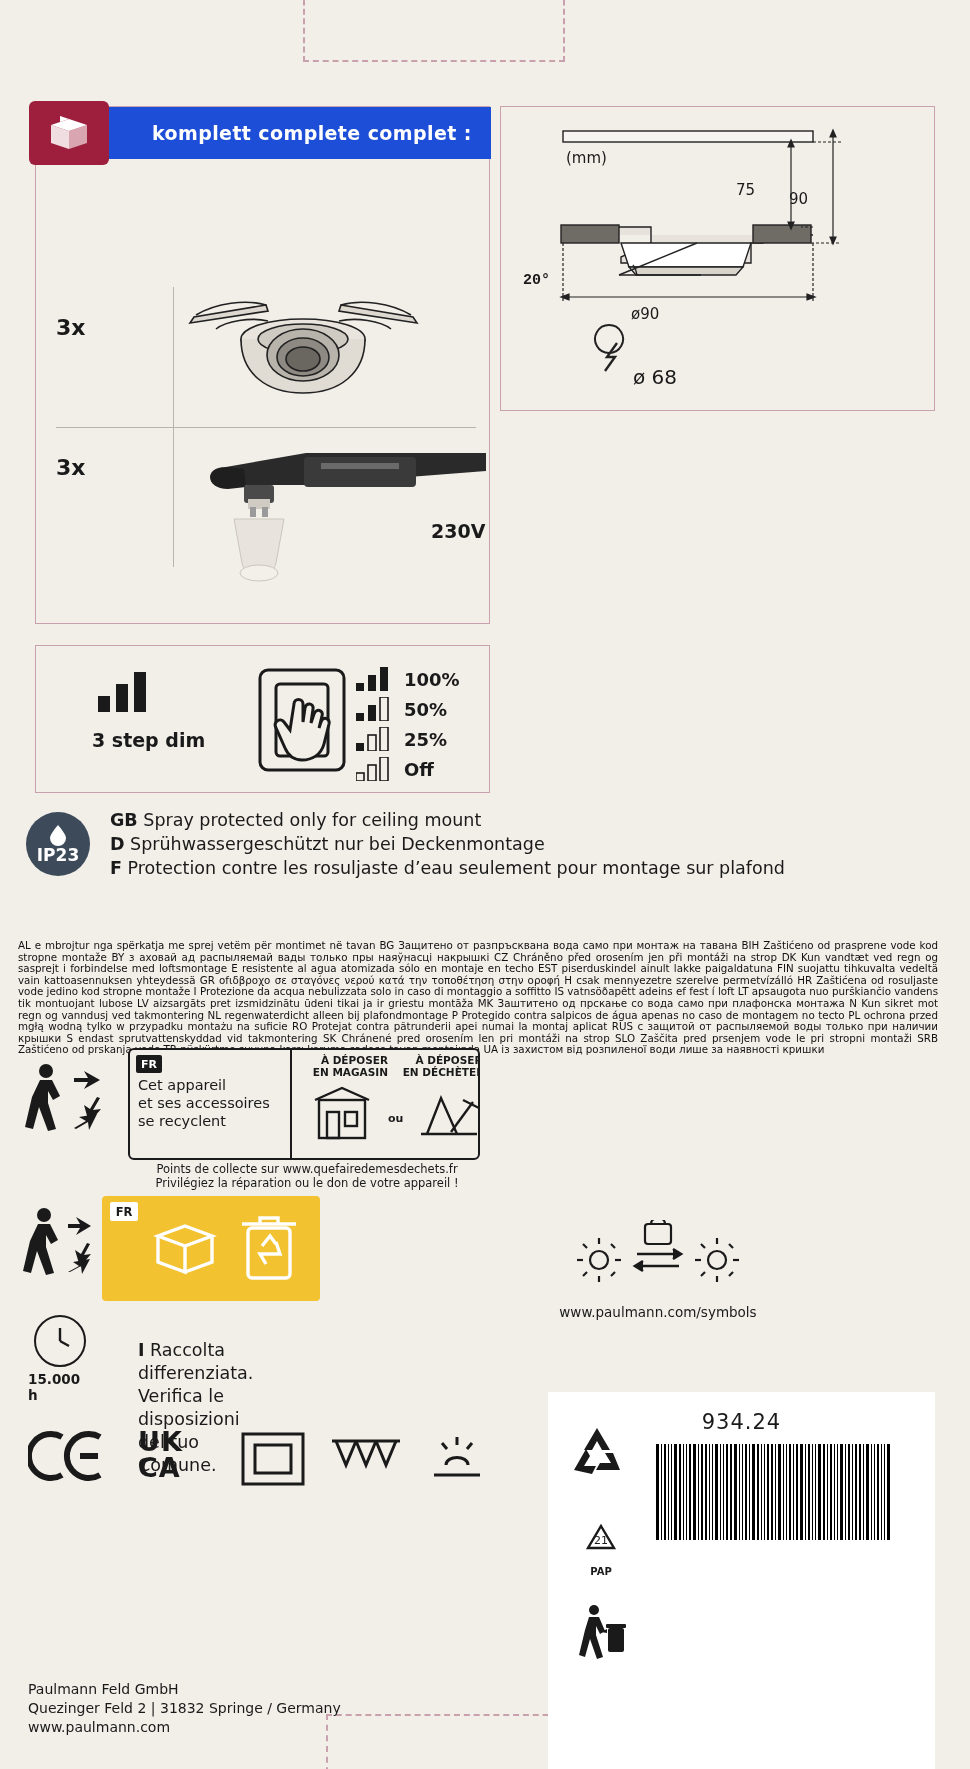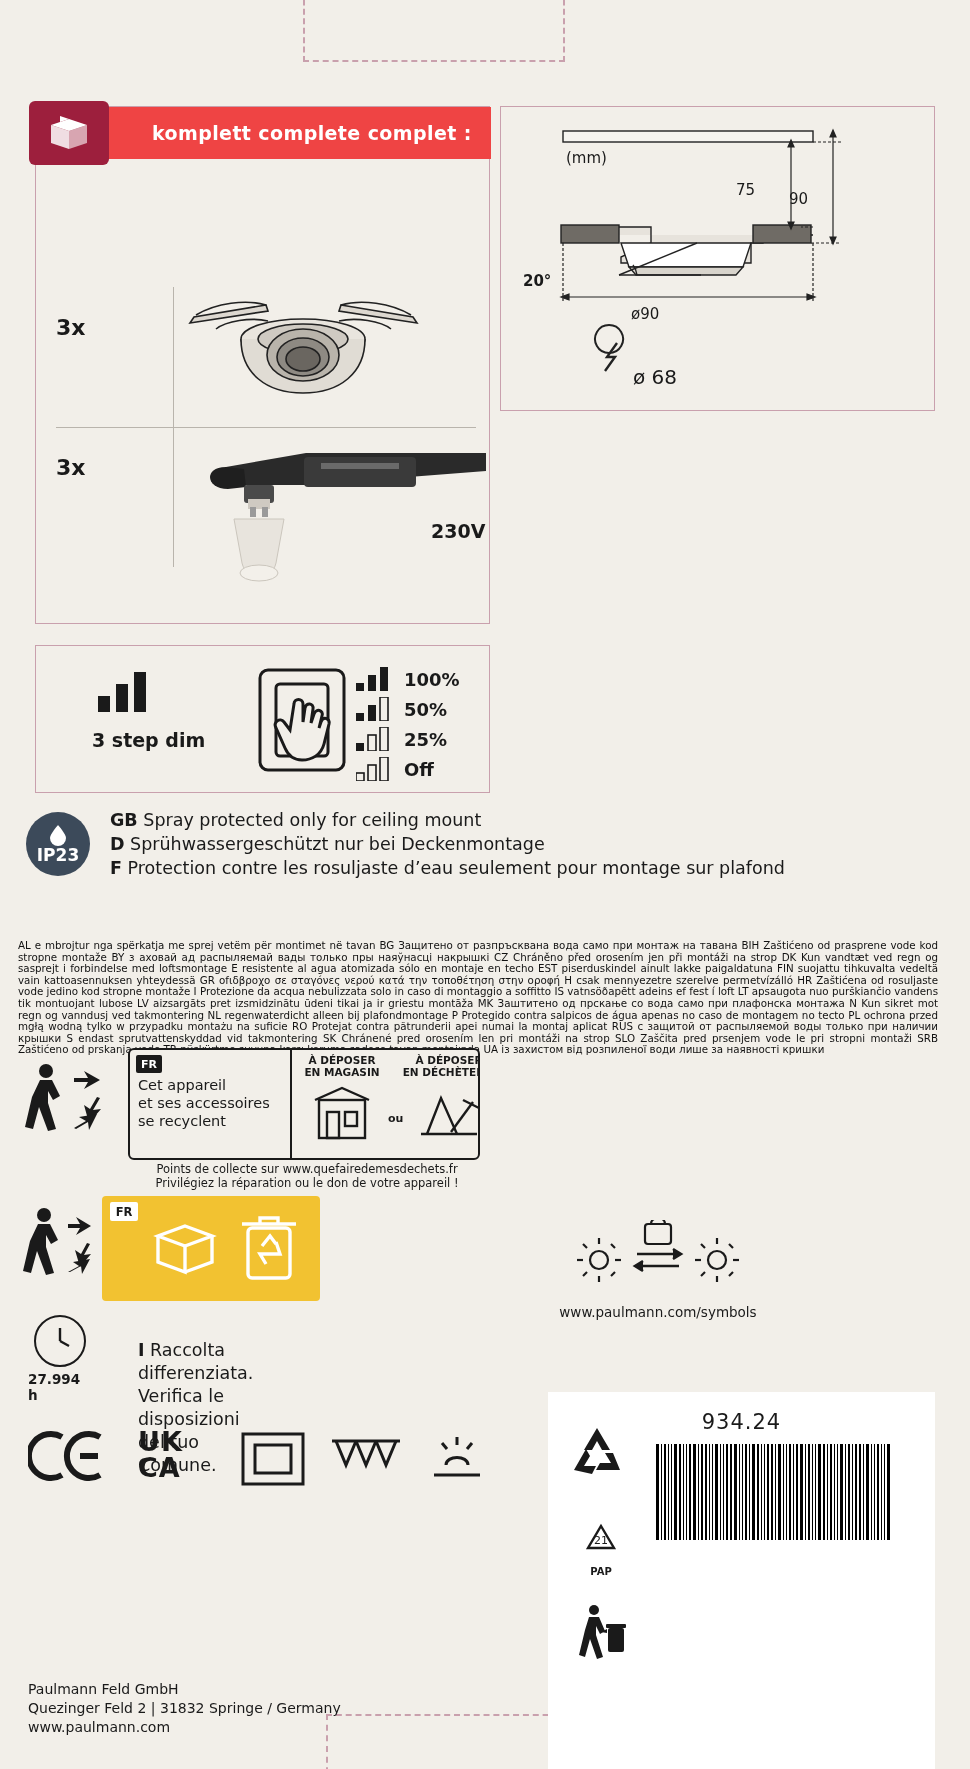--- a/index.html
+++ b/index.html
@@ -30,21 +30,21 @@
   }
 
   
   .komplett-panel {
     position:absolute; left:35px; top:106px; width:455px; height:518px;
     border:1px solid #c9a0ad;
     background:#f2efe9;
   }
   .komplett-bar {
     position:absolute; left:73px; top:0px; width:382px; height:52px;
-    background:#ef4444;
+    background:#1d4ed8;
     color:#ffffff;
     font-size:19px; font-weight:bold;
     letter-spacing:0.4px;
     display:flex; align-items:center;
     padding-left:43px;
   }
   .box-badge {
     position:absolute; left:-7px; top:-6px; width:80px; height:64px;
     background:#9d1f3d; border-radius:6px;
     display:flex; align-items:center; justify-content:center;
@@ -81,21 +81,21 @@
   .dim-row .lbl { font-size:18px; font-weight:bold; margin-left:12px; }
 
   
   .dim-draw-panel {
     position:absolute; left:500px; top:106px; width:435px; height:305px;
     border:1px solid #c9a0ad;
   }
   .mm-label { position:absolute; left:65px; top:42px; font-size:15px; }
   .d75 { position:absolute; left:235px; top:74px; font-size:15px; }
   .d90 { position:absolute; left:288px; top:83px; font-size:15px; }
-  .d20 { position:absolute; left:22px; top:165px; font-size:15px; font-weight:bold;}
+  .d20 { position:absolute; left:22px; top:165px; font-size:15px; font-weight:bold;font-family:Liberation Mono, monospace;}
   .d90b { position:absolute; left:130px; top:198px; font-size:15px; }
   .d68 { position:absolute; left:132px; top:258px; font-size:20px; }
 
   
   .ip-block { position:absolute; left:26px; top:812px; width:900px; }
   .ip-badge {
     position:absolute; left:0px; top:0px; width:64px; height:64px;
     border-radius:50%; background:#3c4a5a; color:#fff;
     display:flex; flex-direction:column; align-items:center; justify-content:center;
   }
@@ -383,21 +383,21 @@
     </svg>
 
     <div class="triman-box">
       <div class="fr-tag">FR</div>
       <div class="triman-text" style="white-space:pre-line;">Cet appareil
 et ses accessoires
 se recyclent</div>
       <div class="triman-sep"></div>
 
       <div class="dep-col1">
-        <div class="dep-head" style="white-space:pre-line;">À DÉPOSER
+        <div class="dep-head" style="white-space:pre-line;text-align:right;">À DÉPOSER
 EN MAGASIN</div>
         <svg width="70" height="62" viewBox="0 0 70 62" style="margin-top:4px">
           <g fill="none" stroke="#1a1a1a" stroke-width="2.4">
             <path d="M8 18 L35 6 L62 18"></path>
             <rect x="12" y="18" width="46" height="38"></rect>
             <rect x="20" y="30" width="12" height="26"></rect>
             <rect x="38" y="30" width="12" height="14"></rect>
           </g>
         </svg>
       </div>
@@ -492,21 +492,21 @@
     <div class="symbols-url">www.paulmann.com/symbols</div>
   </div>
 
   <div class="hours-block">
     <div class="hours-circle">
       <svg width="48" height="48" viewBox="0 0 48 48">
         <line x1="24" y1="24" x2="24" y2="11" stroke="#1a1a1a" stroke-width="2.4"></line>
         <line x1="24" y1="24" x2="33" y2="29" stroke="#1a1a1a" stroke-width="2.4"></line>
       </svg>
     </div>
-    <div class="hours-label">27.994 h</div>
+    <div class="hours-label">15.000 h</div>
     <div class="it-lines">
       <div><b>I</b> <span>Raccolta differenziata.</span></div>
       <div><span>Verifica le disposizioni del tuo Comune.</span></div>
     </div>
   </div>
 
   <div class="marks">
     <svg class="mark" style="left:0px;" width="78" height="62" viewBox="0 0 78 62">
       <g fill="none" stroke="#1a1a1a" stroke-width="6">
         <path d="M34 12 A22 22 0 1 0 34 50"></path>

